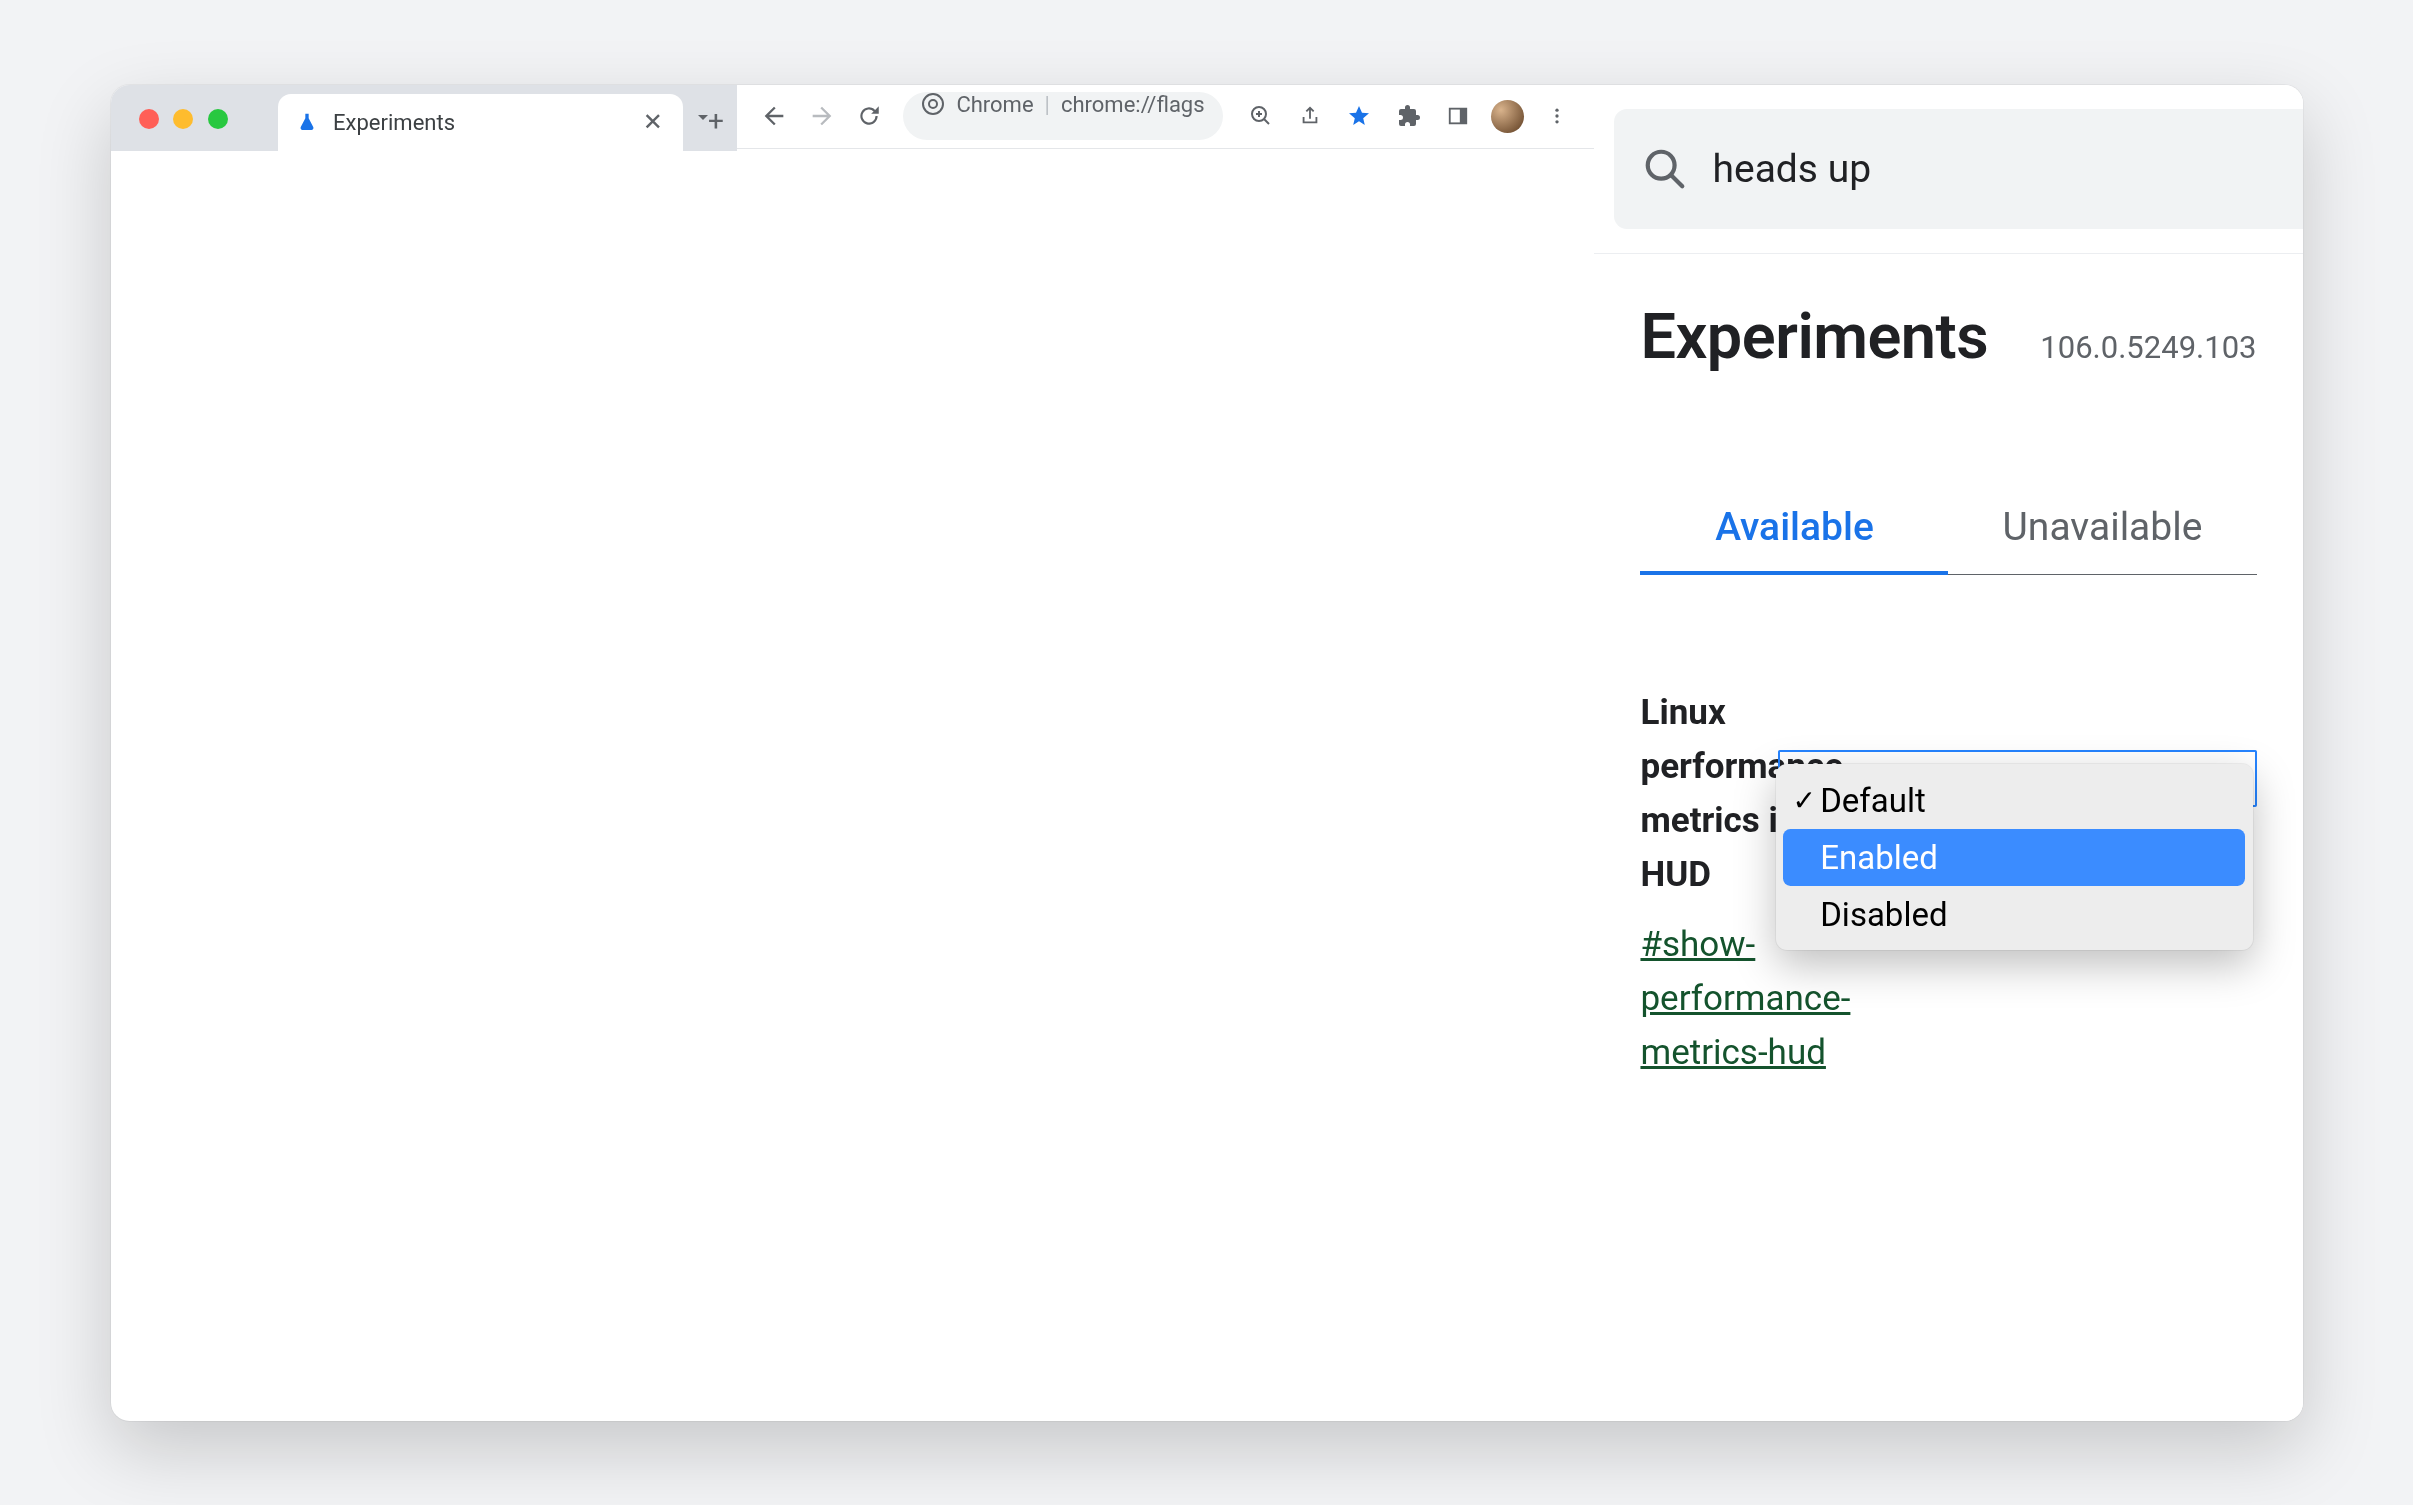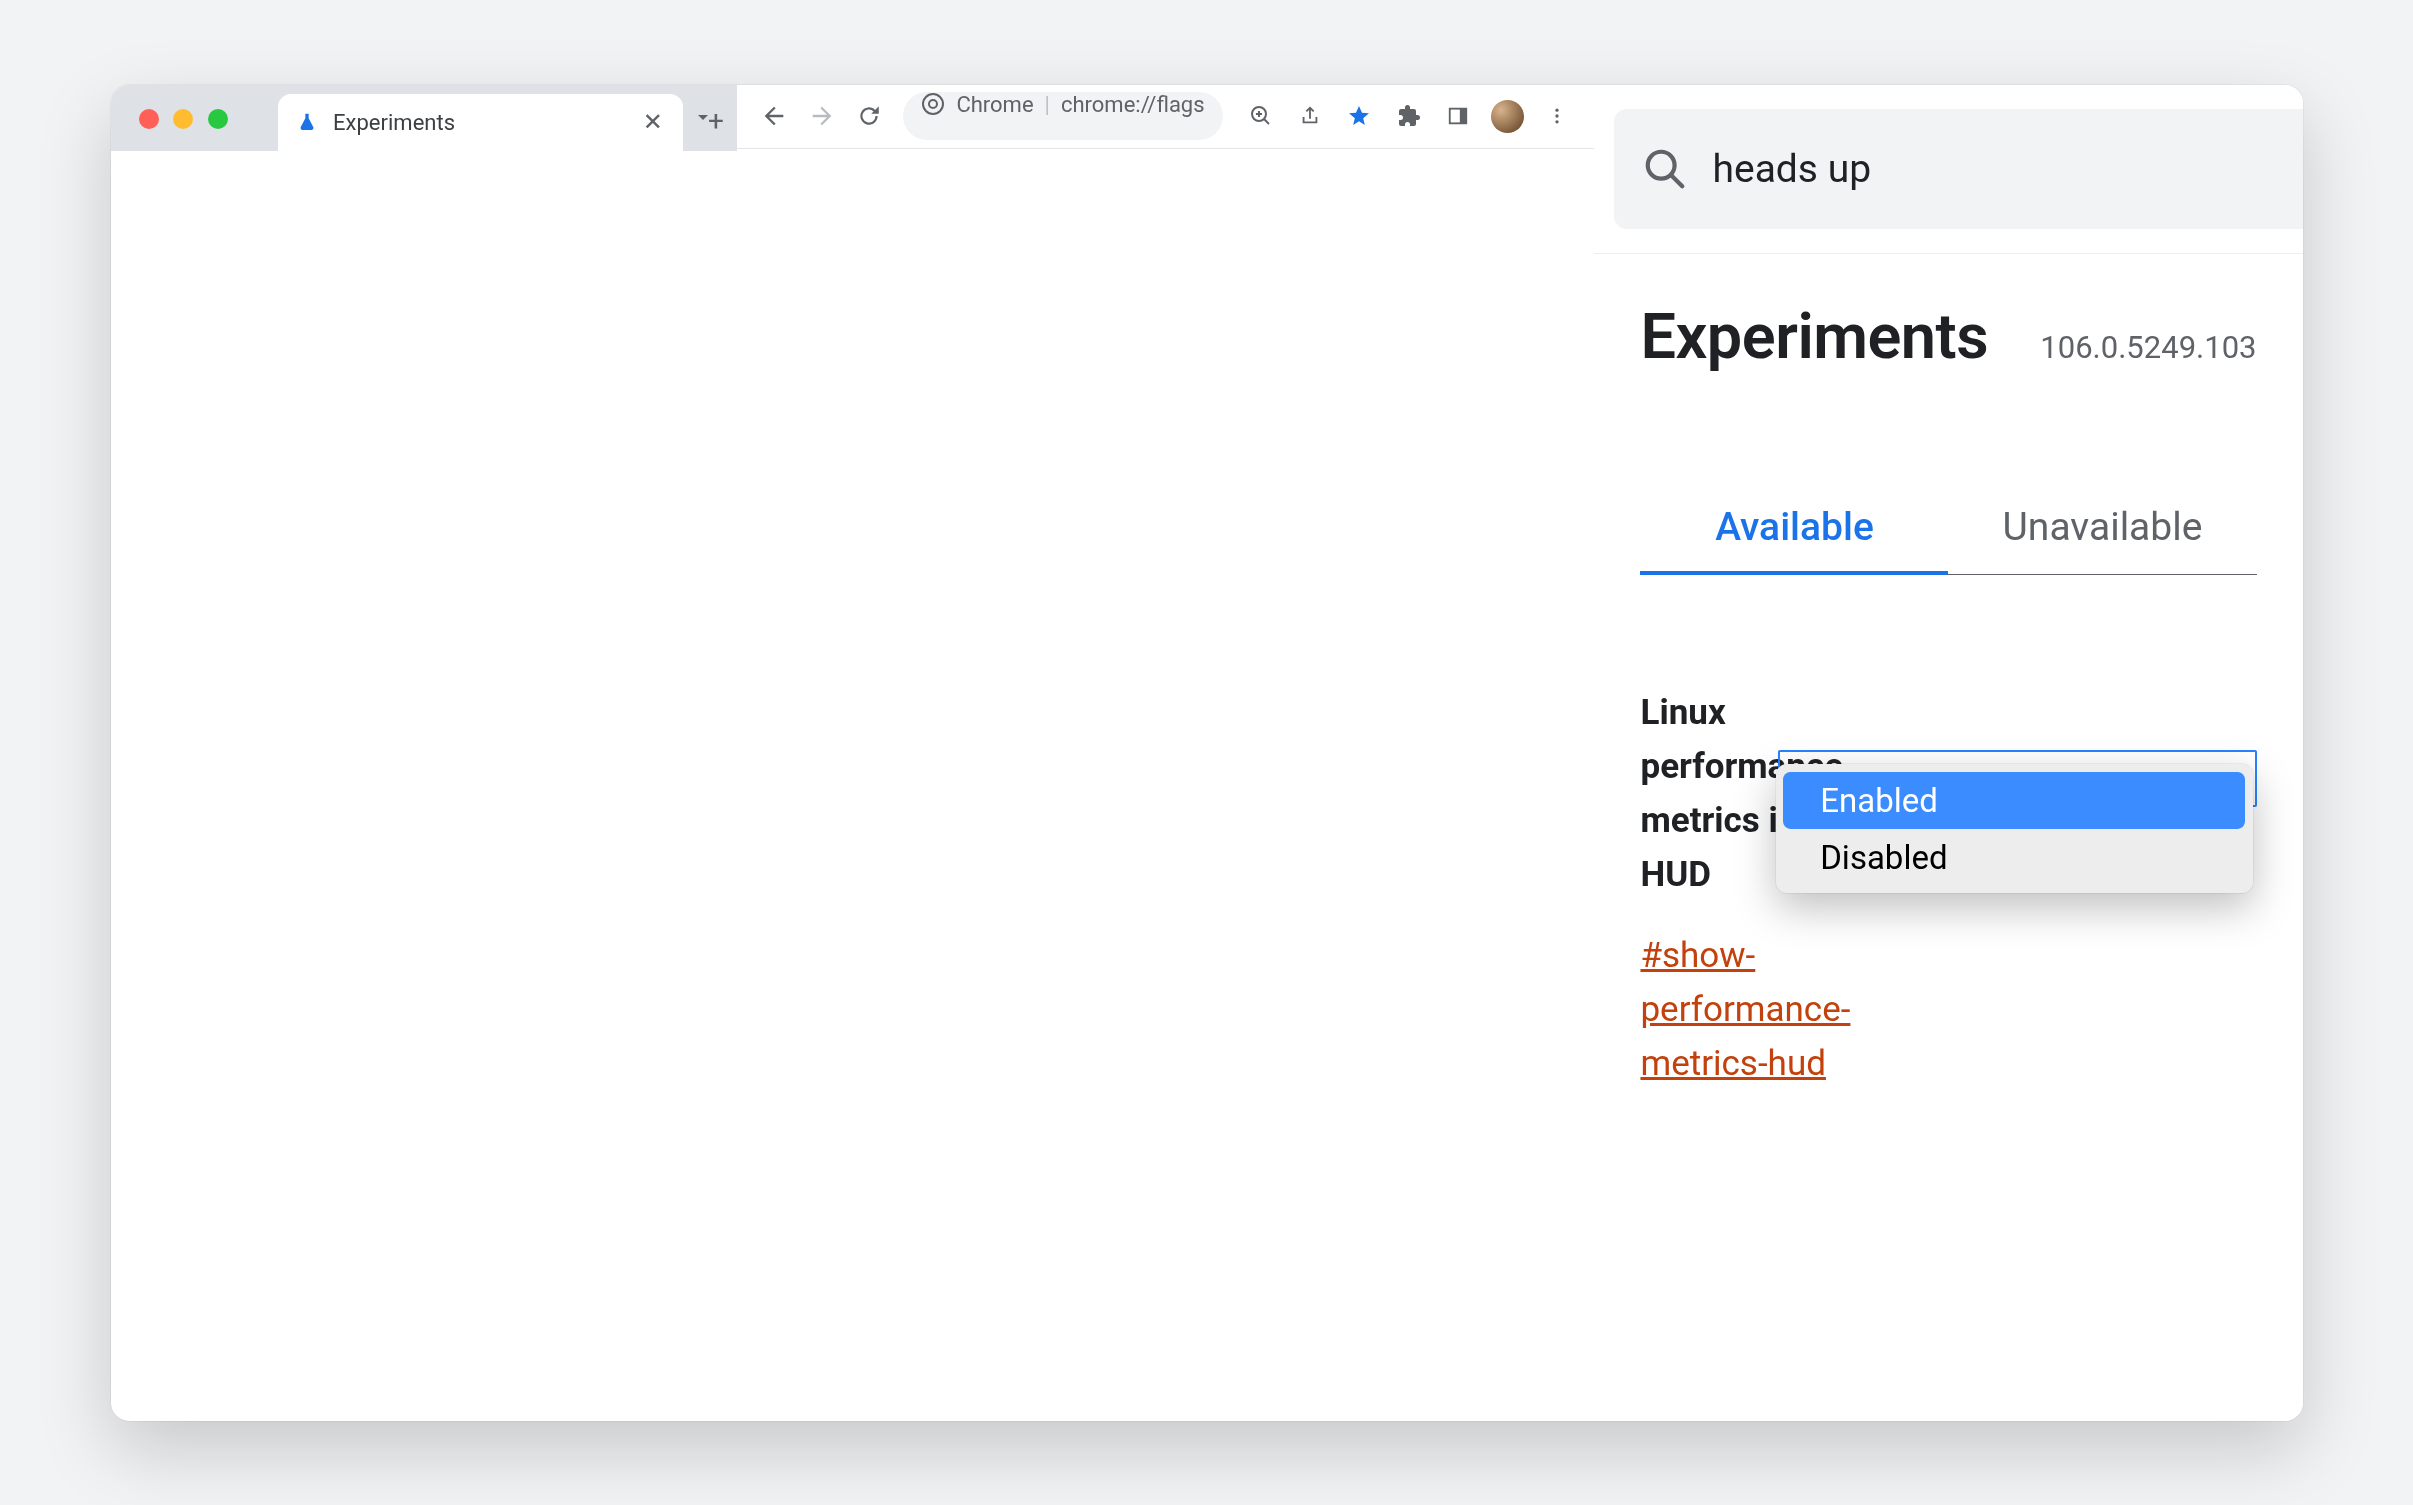--- a/index.html
+++ b/index.html
@@ -208,21 +208,21 @@
   .flag {
     margin-top: 111px;
     display:flex;
     align-items:flex-start;
     gap: 74px;
     position: relative;
   }
   .flag-text { flex:1; font-size: 35px; line-height: 1.55; color:#5f6368; }
   .flag-title { font-size: 35px; font-weight: 700; color:#202124; margin-bottom: 13px;}
   .flag-text mark { background:#fff700; color:#202124; padding: 0 1.8px;}
-  .flag-link { color:#c2410c; text-decoration: underline; display:inline-block; margin-top:13px; cursor:pointer;}
+  .flag-link { color:#14532d; text-decoration: underline; display:inline-block; margin-top:2px; cursor:pointer;}
   .select-wrap {
     position: relative;
     width: 479px;
     margin-top: 64px;
   }
   .select-outline{
     position:absolute;
     top:0; right:0;
     width:479px; height:57px;
     border: 2.8px solid #2684ff;
@@ -392,20 +392,21 @@
       </div>
 
       <div class="flag">
         <div class="flag-text">
           <div class="flag-title">Linux performance metrics in HUD</div>
           <a class="flag-link">#show-performance-metrics-hud</a>
         </div>
         <div class="select-wrap">
           <div class="select-outline"></div>
           <div class="dropdown">
+            <div class="opt checked">Default</div>
             <div class="opt highlight">Enabled</div>
             <div class="opt">Disabled</div>
           </div>
         </div>
       </div>
     </div>
   </div>
 
 </div>
 

